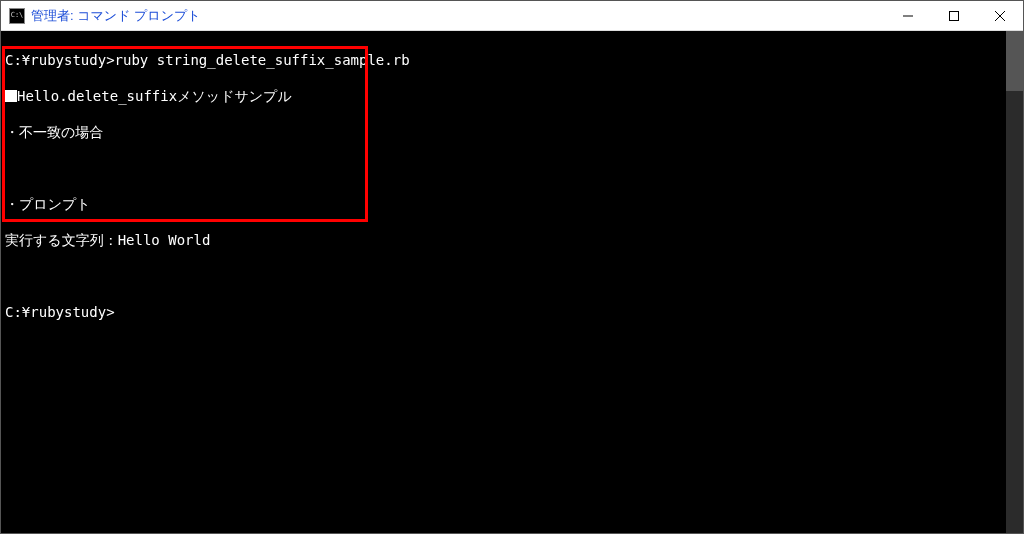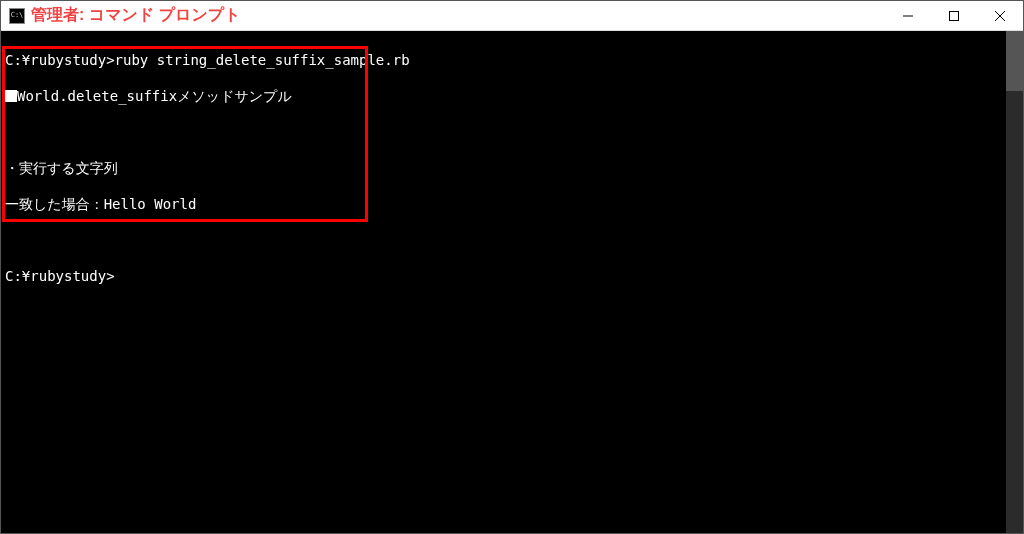--- a/index.html
+++ b/index.html
@@ -37,24 +37,23 @@
       align-items: center;
       justify-content: center;
     }
     .titlebar-icon-inner {
       font-size: 7px;
       color: #ccc;
       line-height: 1;
       font-family: monospace;
     }
     .titlebar-text {
-      font-size: 16px;
-      color: #ef4444;
+      font-size: 13px;
+      color: #1d4ed8;
       flex: 1;
-      font-weight: bold;
     }
     .window-controls {
       display: flex;
       height: 100%;
     }
     .win-btn {
       width: 46px;
       height: 100%;
       display: flex;
       align-items: center;
@@ -140,24 +139,25 @@
             <line x1="0" y1="0" x2="10" y2="10" stroke="#000" stroke-width="1"></line>
             <line x1="10" y1="0" x2="0" y2="10" stroke="#000" stroke-width="1"></line>
           </svg>
       </div>
     </div>
   </div>
 
   <div class="terminal-area">
     <div class="terminal-content">
 <span class="term-line"><span>C:¥rubystudy&gt;</span><span>ruby string_delete_suffix_sample.rb</span></span>
-<span class="term-line"><span class="square-glyph"></span><span>World.delete_suffixメソッドサンプル</span></span>
+<span class="term-line"><span class="square-glyph"></span><span>Hello.delete_suffixメソッドサンプル</span></span>
+<span class="term-line">・不一致の場合</span>
 <span class="term-line"></span>
-<span class="term-line">・実行する文字列</span>
-<span class="term-line">一致した場合：Hello World</span>
+<span class="term-line">・プロンプト</span>
+<span class="term-line">実行する文字列：Hello World</span>
 <span class="term-line"></span>
 <span class="term-line"><span>C:¥rubystudy&gt;</span></span>
     </div>
     <div class="scrollbar-v">
       <div class="scrollbar-thumb"></div>
     </div>
   </div>
 </div>
 
 <div class="highlight-box"></div>

